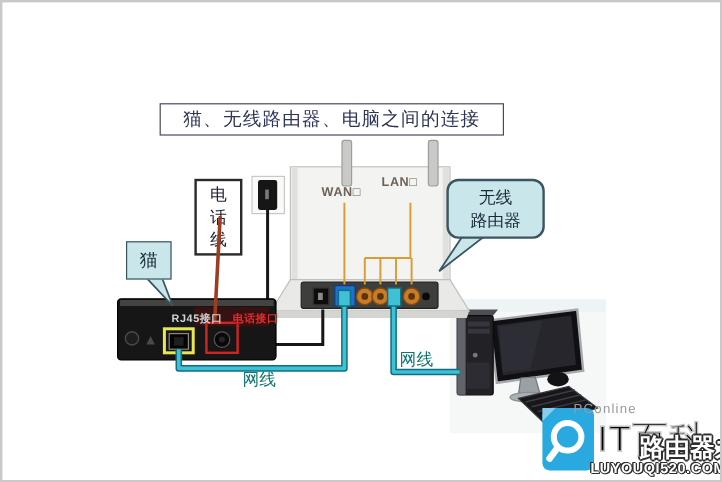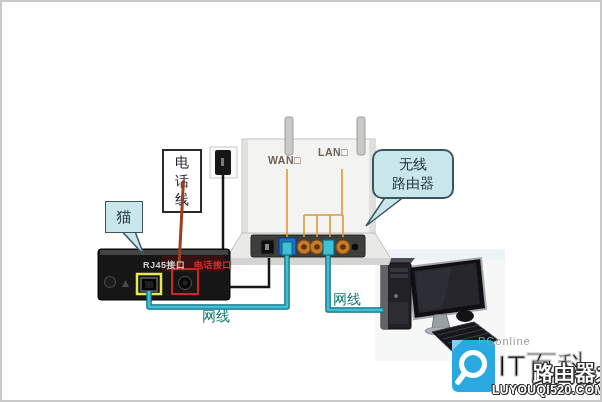--- a/index.html
+++ b/index.html
@@ -166,20 +166,21 @@
     <polygon points="383,195.5 401,195.5 364,224" fill="#c9e6ea" stroke="#3a5560" stroke-width="1.5"></polygon>
 
     <g>
       <rect x="450" y="338" width="43" height="52" rx="6" fill="#2aa9e0"></rect>
       <polygon points="450,338 461,338 450,349" fill="#86cdee"></polygon>
       <circle cx="471" cy="362" r="11.5" fill="none" stroke="#ffffff" stroke-width="5"></circle>
       <line x1="462" y1="372" x2="456" y2="380" stroke="#ffffff" stroke-width="5.5" stroke-linecap="round"></line>
     </g>
   </svg>
 
+  <div class="abs title-box">猫、无线路由器、电脑之间的连接</div>
 
   <div class="abs port-label wan">WAN□</div>
   <div class="abs port-label lan">LAN□</div>
 
   <div class="abs phone-line-box">
     <span>电话线</span>
   </div>
   <div class="abs phone-wire"></div>
 
   <div class="abs bubble modem-bubble">

